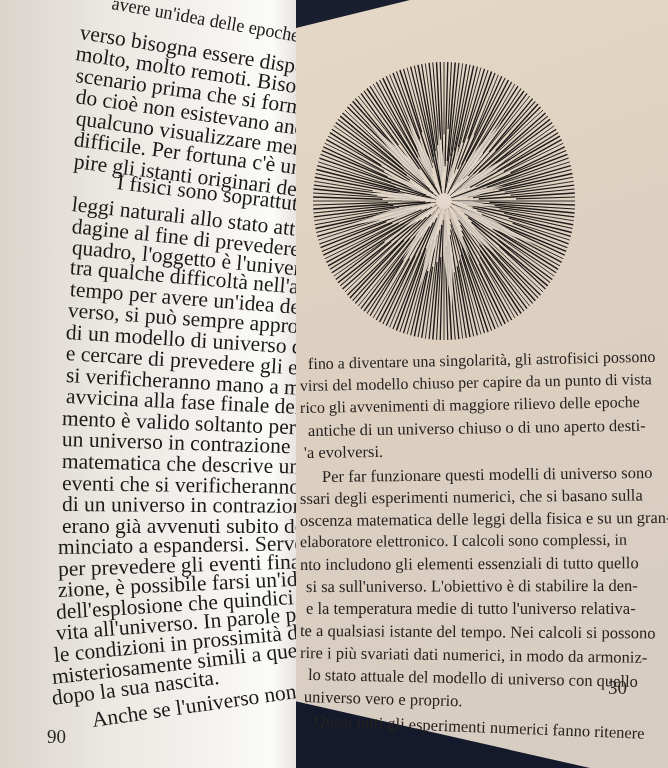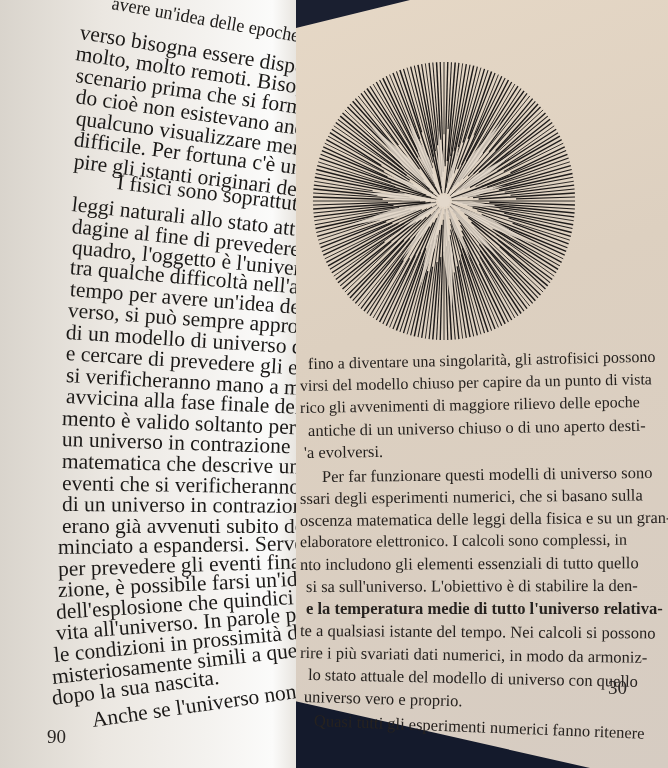--- a/index.html
+++ b/index.html
@@ -273,21 +273,21 @@
     <div class="r-line" style="top: 22px; left: 0px; transform: rotate(-1.1deg); font-size: 16px;">virsi del modello chiuso per capire da un punto di vista</div>
     <div class="r-line" style="top: 44px; left: 0px; transform: rotate(-1deg); font-size: 16px;">rico gli avvenimenti di maggiore rilievo delle epoche</div>
     <div class="r-line" style="top: 66px; left: 8px; transform: rotate(-0.9deg); font-size: 16.5px;">antiche di un universo chiuso o di uno aperto desti-</div>
     <div class="r-line" style="top: 88px; left: 4px; transform: rotate(-0.8deg); font-size: 16.5px;">'a evolversi.</div>
     <div class="r-line" style="top: 112px; left: 22px; transform: rotate(-0.7deg);">Per far funzionare questi modelli di universo sono</div>
     <div class="r-line" style="top: 134px; left: 0px; transform: rotate(-0.6deg); font-size: 16.5px;">ssari degli esperimenti numerici, che si basano sulla</div>
     <div class="r-line" style="top: 156px; left: 0px; transform: rotate(-0.5deg); font-size: 16.5px;">oscenza matematica delle leggi della fisica e su un gran-</div>
     <div class="r-line" style="top: 178px; left: 0px; transform: rotate(-0.4deg); font-size: 16px;">elaboratore elettronico. I calcoli sono complessi, in</div>
     <div class="r-line" style="top: 200px; left: 0px; transform: rotate(-0.3deg); font-size: 16.5px;">nto includono gli elementi essenziali di tutto quello</div>
     <div class="r-line" style="top: 222px; left: 6px; transform: rotate(-0.2deg);">si sa sull'universo. L'obiettivo è di stabilire la den-</div>
-    <div class="r-line" style="top: 244px; left: 6px; transform: rotate(0deg); font-size: 16.5px; font-weight: bold;">e la temperatura medie di tutto l'universo relativa-</div>
+    <div class="r-line" style="top: 244px; left: 6px; transform: rotate(0deg); font-size: 16.5px;">e la temperatura medie di tutto l'universo relativa-</div>
     <div class="r-line" style="top: 266px; left: 0px; transform: rotate(0.4deg); font-size: 16.5px;">te a qualsiasi istante del tempo. Nei calcoli si possono</div>
     <div class="r-line" style="top: 288px; left: 0px; transform: rotate(0.8deg); font-size: 16.5px;">rire i più svariati dati numerici, in modo da armoniz-</div>
     <div class="r-line" style="top: 310px; left: 8px; transform: rotate(1.2deg); font-size: 16.5px;">lo stato attuale del modello di universo con quello</div>
     <div class="r-line" style="top: 332px; left: 4px; transform: rotate(1.6deg); font-size: 16.5px;">universo vero e proprio.</div>
     <div class="r-line" style="top: 356px; left: 14px; transform: rotate(2.2deg);">Quasi tutti gli esperimenti numerici fanno ritenere</div>
   </div>
 <div class="page-num" style="left:608px;top:677px;">30</div>
 
 <div class="left-page"></div>
 <div class="left-text" id="ltext">

